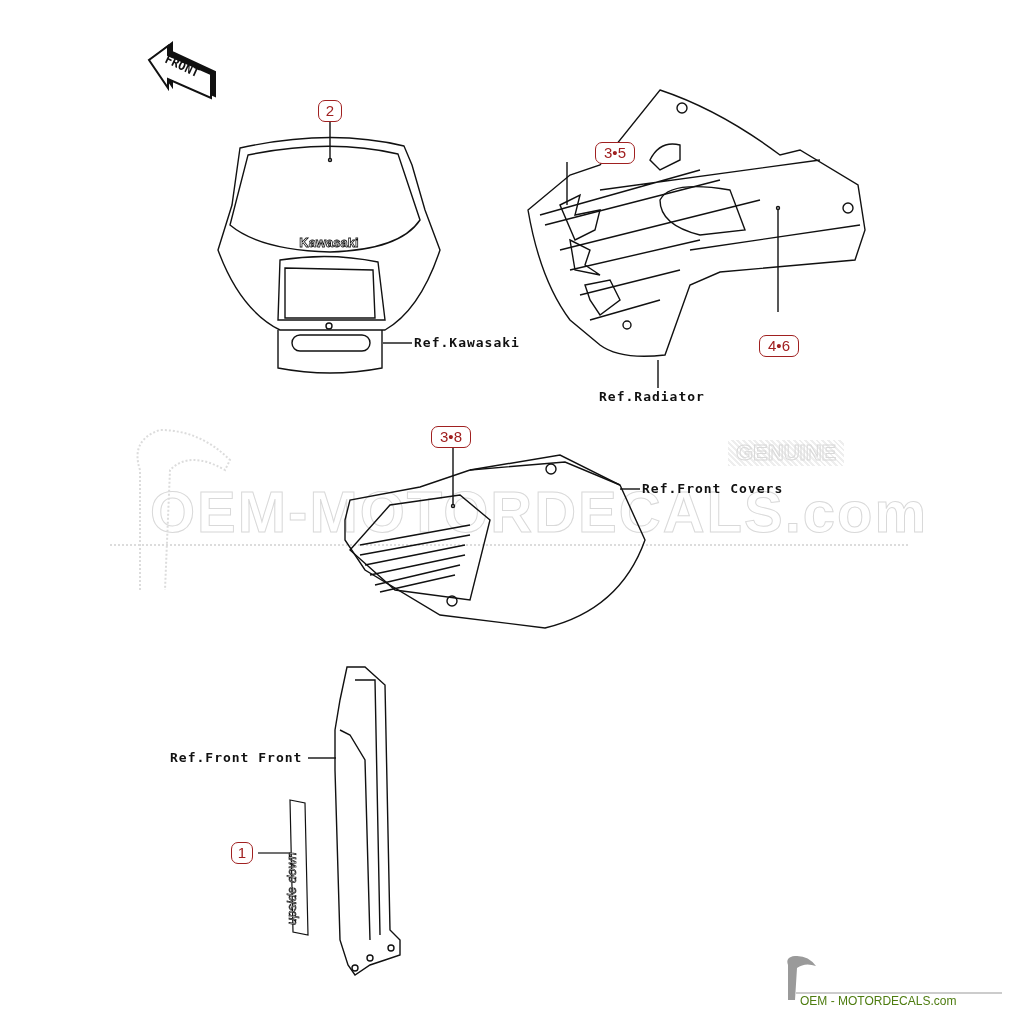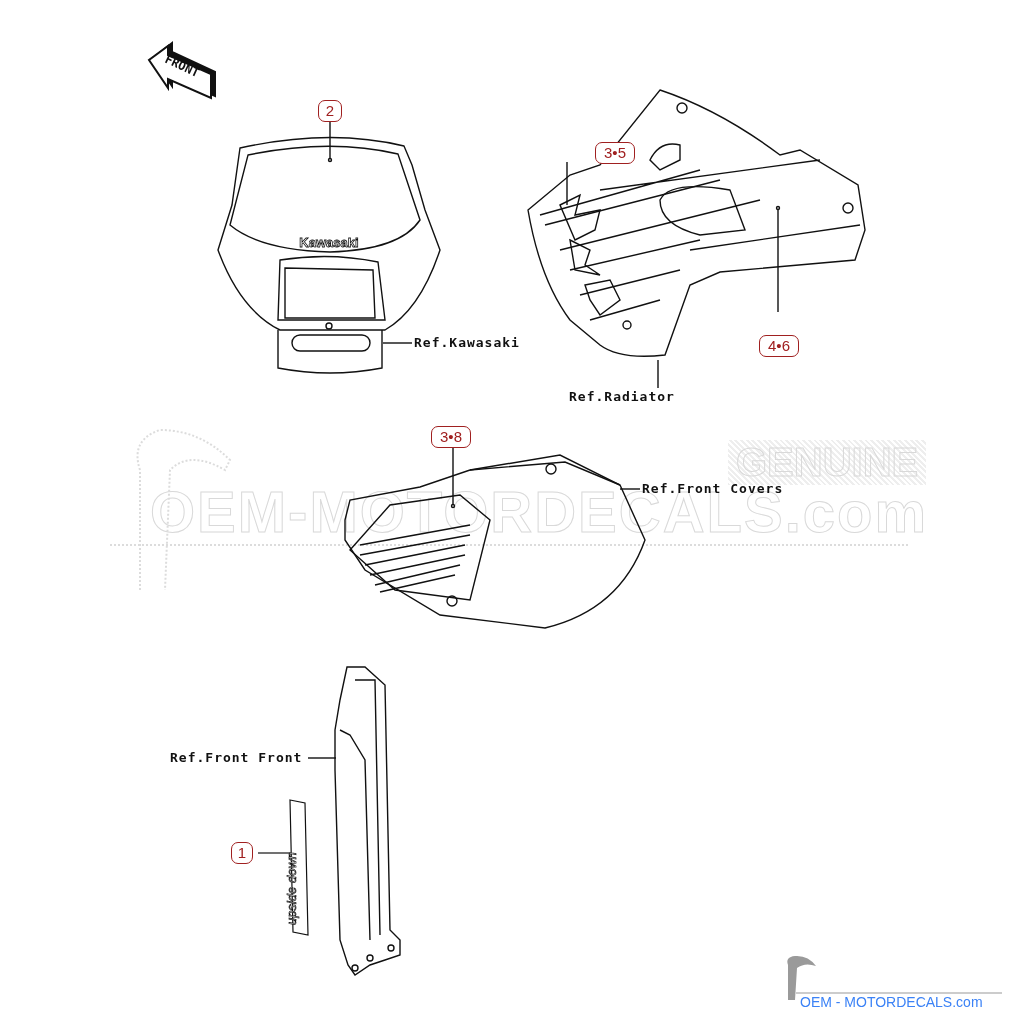--- a/index.html
+++ b/index.html
@@ -1,27 +1,27 @@
 <!DOCTYPE html>
 <html><head>
 <meta charset="utf-8">
 <style>
   html,body{margin:0;padding:0;background:#fff;}
   body{width:1024px;height:1024px;position:relative;overflow:hidden;font-family:"DejaVu Sans Mono","Liberation Mono",monospace;}
   svg{position:absolute;left:0;top:0;}
   .lbl{position:absolute;font-family:"DejaVu Sans Mono","Liberation Mono",monospace;font-weight:bold;font-size:13px;color:#111;letter-spacing:1px;white-space:nowrap;}
   .callout{position:absolute;border:1.5px solid #a02020;border-radius:7px;color:#a02020;font-family:"Liberation Sans",sans-serif;font-size:15px;text-align:center;line-height:20px;height:20px;background:#fff;}
   .wm{position:absolute;font-family:"Liberation Sans",sans-serif;font-weight:bold;color:transparent;-webkit-text-stroke:1px #d9d9d9;white-space:nowrap;}
-  .footer{position:absolute;font-family:"Liberation Sans",sans-serif;color:#3b82f6;font-size:14px;white-space:nowrap;}
+  .footer{position:absolute;font-family:"Liberation Sans",sans-serif;color:#4d7c0f;font-size:12px;white-space:nowrap;}
 </style>
 </head>
 <body>
 
 <div class="wm" style="left:150px;top:478px;font-size:58px;letter-spacing:2px;">OEM-MOTORDECALS.com</div>
-<div class="wm" style="left:728px;top:440px;font-size:40px;background:repeating-linear-gradient(45deg,#eee 0 2px,#fff 2px 4px);padding:0 8px;">GENUINE</div>
+<div class="wm" style="left:728px;top:440px;font-size:22px;background:repeating-linear-gradient(45deg,#eee 0 2px,#fff 2px 4px);padding:0 8px;">GENUINE</div>
 
 <svg width="1024" height="1024" viewBox="0 0 1024 1024">
 
   <g fill="none" stroke="#dcdcdc" stroke-width="2" stroke-dasharray="2 2">
     <path d="M140 590 L140 470 Q130 440 160 430 Q200 430 230 460 L225 470 Q190 450 170 470 L165 590"></path>
     <path d="M110 545 L910 545"></path>
   </g>
 
   <g stroke="#111" stroke-width="2" fill="#fff">
     <path d="M172 43 L172 52 L215 72 L215 96 L172 77 L172 86 L153 58 Z" fill="#111"></path>
@@ -94,17 +94,17 @@
   <line x1="796" y1="993" x2="1002" y2="993" stroke="#9a9a9a" stroke-width="1.2"></line>
 </svg>
 
 <div class="callout" style="left:318px;top:100px;width:22px;">2</div>
 <div class="callout" style="left:551px;top:142px;width:38px;margin-left:44px;">3•5</div>
 <div class="callout" style="left:759px;top:313px;width:38px;margin-top:22px;">4•6</div>
 <div class="callout" style="left:431px;top:426px;width:38px;">3•8</div>
 <div class="callout" style="left:231px;top:842px;width:20px;">1</div>
 
 <div class="lbl" style="left:414px;top:335px;">Ref.Kawasaki</div>
-<div class="lbl" style="left:569px;top:389px;text-align:right;">Ref.Radiator</div>
+<div class="lbl" style="left:599px;top:389px;text-align:right;">Ref.Radiator</div>
 <div class="lbl" style="left:642px;top:481px;">Ref.Front Covers</div>
 <div class="lbl" style="left:170px;top:750px;">Ref.Front Front</div>
 
 <div class="footer" style="left:800px;top:994px;">OEM - MOTORDECALS.com</div>
 
 </body></html>

